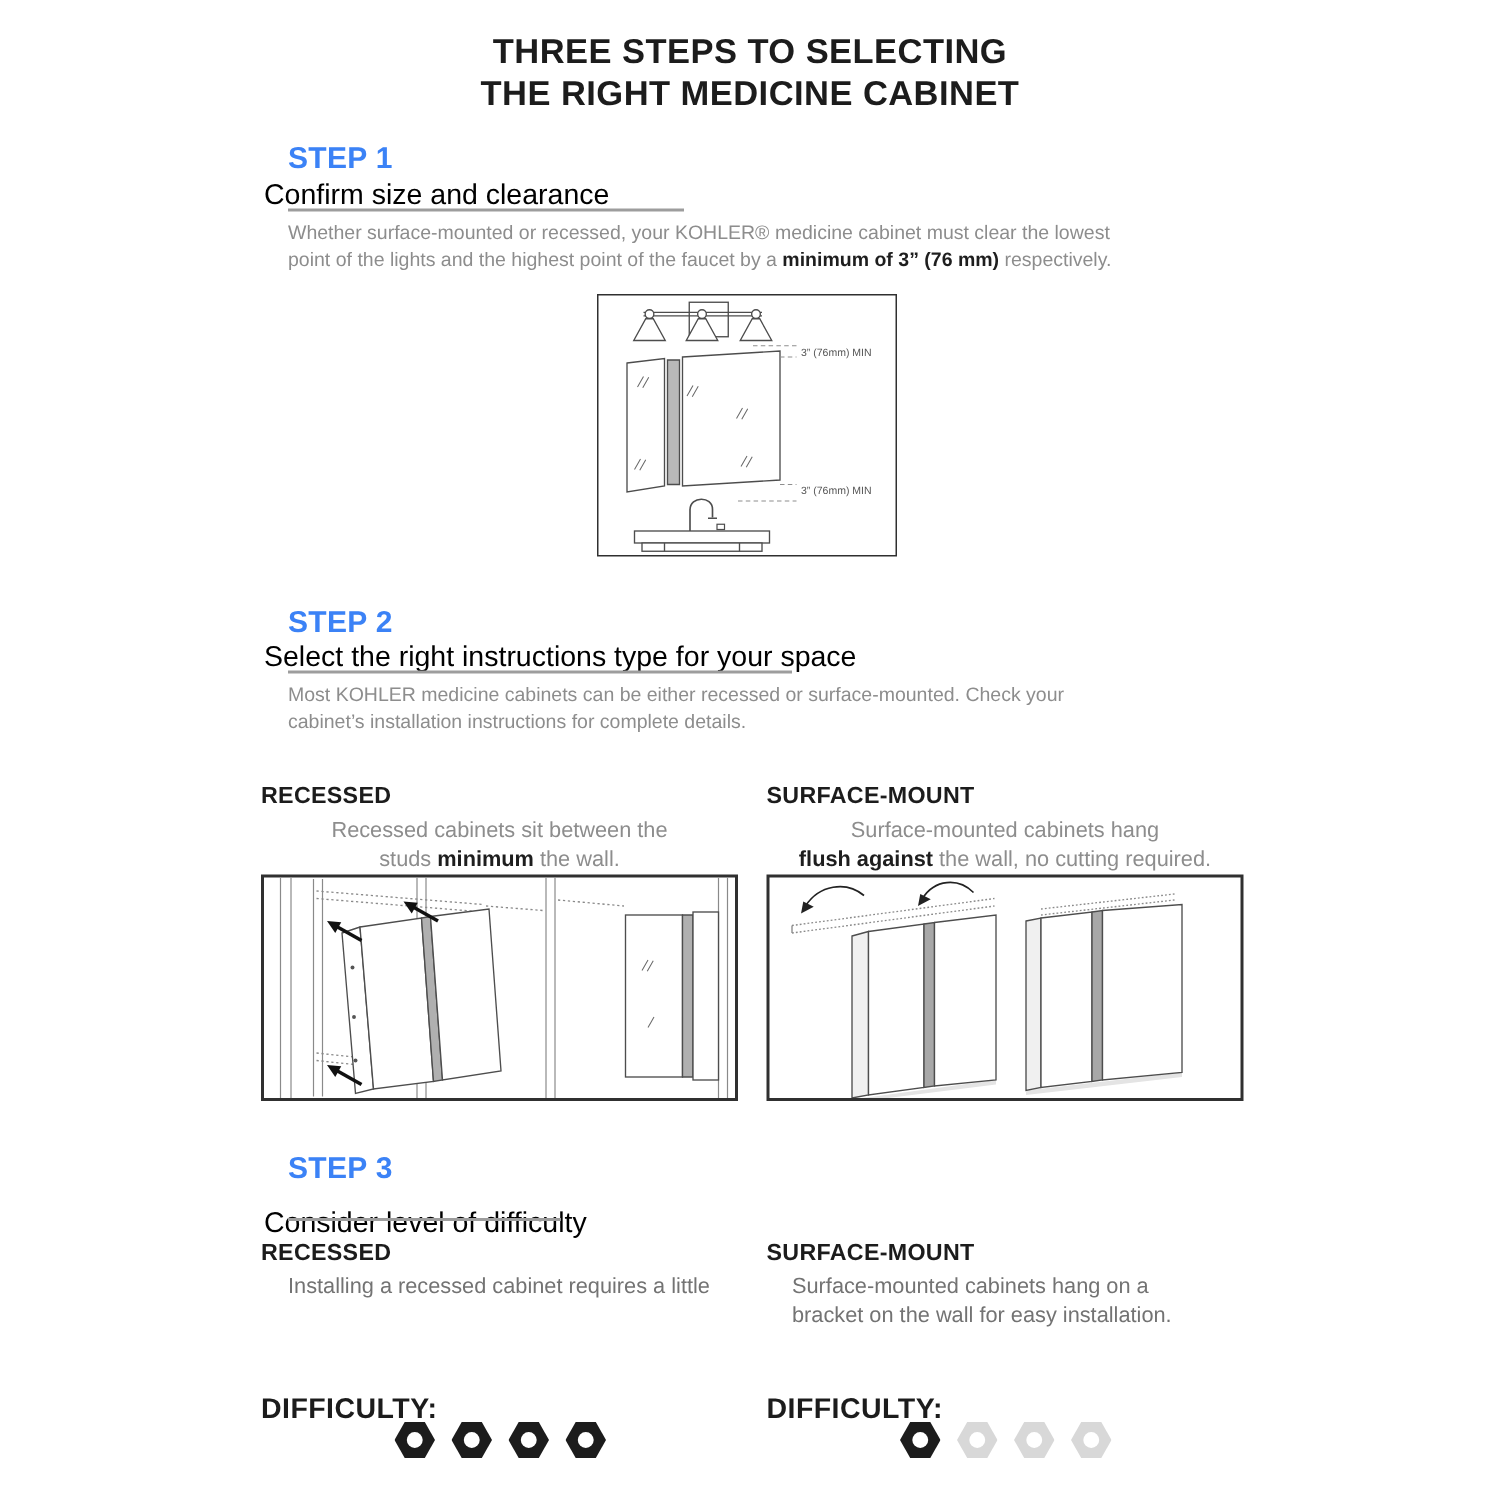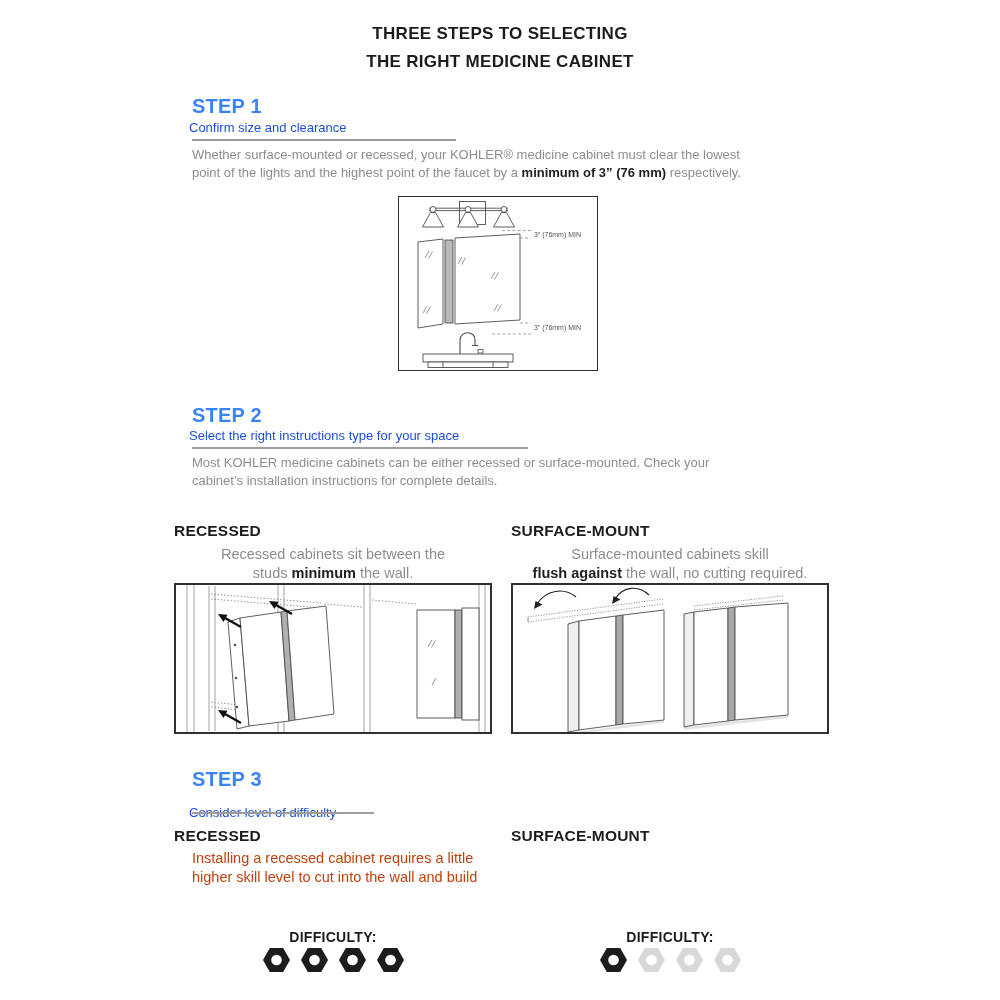--- a/index.html
+++ b/index.html
@@ -8,31 +8,31 @@
     width:1000px;height:1000px;
     background:#ffffff;
     font-family:"Liberation Sans","DejaVu Sans",sans-serif;
     color:#1e1e1e;
     overflow:hidden;
   }
   .abs{position:absolute;}
   .title{
     top:20px;left:0;width:1000px;
     text-align:center;
-    font-size:17px;font-weight:bold;
+    font-size:23px;font-weight:bold;
     line-height:28px;letter-spacing:0.3px;
     color:#1c1c1c;
   }
   .step-heading{
     left:192px;
     font-size:20px;font-weight:bold;color:#3b82f6;letter-spacing:0.2px;
   }
   .step-sub{
-    left:189px;
-    font-size:13px;color:#1d4ed8;
+    left:176px;
+    font-size:19px;color:#000000;
   }
   .rule{
     left:192px;height:2px;background:#9d9d9d;
   }
   .body-text{
     left:192px;
     font-size:13px;line-height:17.6px;color:#8d8d8d;
   }
   .body-text .line{display:block;white-space:nowrap;}
   .bold-dark{color:#1e1e1e;font-weight:bold;}
@@ -40,29 +40,29 @@
     width:318px;text-align:left;
     font-size:15.5px;font-weight:bold;color:#1c1c1c;letter-spacing:0.2px;
   }
   .col-desc{
     width:318px;text-align:center;
     font-size:14.5px;line-height:18.5px;color:#8d8d8d;
   }
   .col-desc .line{display:block;white-space:nowrap;}
   .col-desc-left{
     width:310px;text-align:left;
-    font-size:14.5px;line-height:19px;color:#c2410c;
+    font-size:14.5px;line-height:19px;color:#737373;
   }
   .col-desc-left .line{display:block;white-space:nowrap;}
   .diagram-box{border:2px solid #303030;background:#fff;box-sizing:border-box;}
   .diagram-box svg{display:block;}
   .diag1{border:1.5px solid #303030;background:#fff;box-sizing:border-box;}
   .difficulty-label{
-    width:318px;text-align:center;
-    font-size:14px;font-weight:bold;color:#1c1c1c;letter-spacing:0.3px;
+    width:318px;text-align:left;
+    font-size:19px;font-weight:bold;color:#1c1c1c;letter-spacing:0.3px;
   }
   .nut-row{
     width:318px;display:flex;justify-content:center;gap:11px;align-items:center;
   }
   .nut-row svg{display:block;}
   svg text{font-family:"Liberation Sans","DejaVu Sans",sans-serif;}
 </style>
 </head>
 <body>
 
@@ -143,21 +143,21 @@
   </div>
 
   <div class="abs col-header" style="left:174px;top:522px;">RECESSED</div>
   <div class="abs col-header" style="left:511px;top:522px;">SURFACE-MOUNT</div>
 
   <div class="abs col-desc" style="left:174px;top:545px;">
     <span class="line">Recessed cabinets sit between the</span>
     <span class="line"><span>studs </span><span class="bold-dark">minimum</span><span> the wall.</span></span>
   </div>
   <div class="abs col-desc" style="left:511px;top:545px;">
-    <span class="line">Surface-mounted cabinets skill</span>
+    <span class="line">Surface-mounted cabinets hang</span>
     <span class="line"><span class="bold-dark">flush against</span><span> the wall, no cutting required.</span></span>
   </div>
 
   <div class="abs diagram-box" style="left:174px;top:583px;width:318px;height:151px;">
     <svg width="314" height="147" viewBox="0 0 314 147">
 
       <g stroke="#8a8a8a" stroke-width="0.8" fill="none">
         <line x1="11" y1="0" x2="11" y2="147"></line>
         <line x1="18" y1="0" x2="18" y2="147"></line>
         <line x1="33" y1="1" x2="33" y2="146"></line>
@@ -253,21 +253,24 @@
 
   <div class="abs step-heading" style="top:768px;">STEP 3</div>
   <div class="abs step-sub" style="top:793px;margin-top:12px;">Consider level of difficulty</div>
   <div class="abs rule" style="top:812px;width:182px;"></div>
 
   <div class="abs col-header" style="left:174px;top:827px;">RECESSED</div>
   <div class="abs col-header" style="left:511px;top:827px;">SURFACE-MOUNT</div>
 
   <div class="abs col-desc-left" style="left:192px;top:849px;">
     <span class="line">Installing a recessed cabinet requires a little</span>
-    <span class="line">higher skill level to cut into the wall and build</span>
+  </div>
+  <div class="abs col-desc-left" style="left:528px;top:849px;">
+    <span class="line">Surface-mounted cabinets hang on a</span>
+    <span class="line">bracket on the wall for easy installation.</span>
   </div>
 
   <div class="abs difficulty-label" style="left:174px;top:929px;">DIFFICULTY:</div>
   <div class="abs nut-row" style="left:174px;top:948px;">
       <svg width="27" height="24" viewBox="0 0 27 24">
         <polygon points="0,12 6.8,0 20.2,0 27,12 20.2,24 6.8,24" fill="#1c1c1c"></polygon>
         <circle cx="13.5" cy="12" r="5.3" fill="#ffffff"></circle>
       </svg>
       <svg width="27" height="24" viewBox="0 0 27 24">
         <polygon points="0,12 6.8,0 20.2,0 27,12 20.2,24 6.8,24" fill="#1c1c1c"></polygon>

